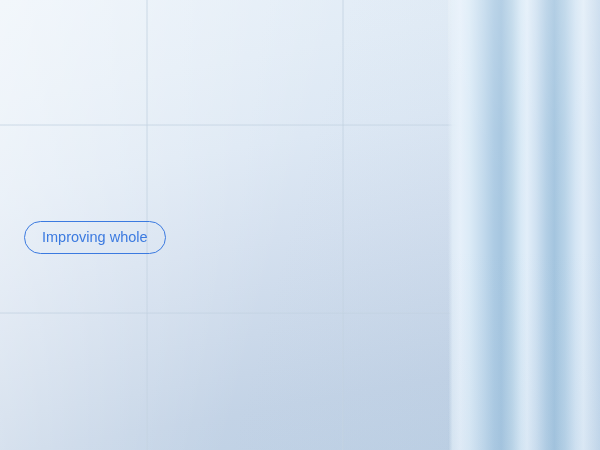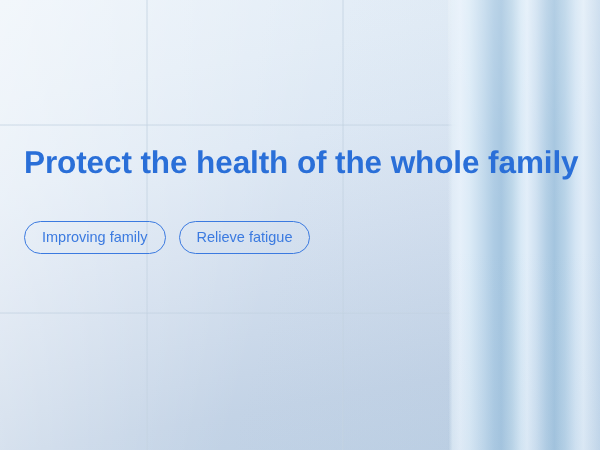--- a/index.html
+++ b/index.html
@@ -168,22 +168,20 @@
     <div class="hline" style="top:124px;"></div>
     <div class="hline" style="top:312px;"></div>
   </div>
 
   <div class="satin-band">
     <div class="band-shade"></div>
   </div>
 
   <div class="content">
 
-    <h1 class="headline">Protect the health of the whole family</h1>
 
     <div class="tag-row">
-      <span class="tag-pill">Improving family</span>
-      <span class="tag-pill">Relieve fatigue</span>
+      <span class="tag-pill">Improving whole</span>
     </div>
 
   </div>
 
 </div>
 
 </body></html>

